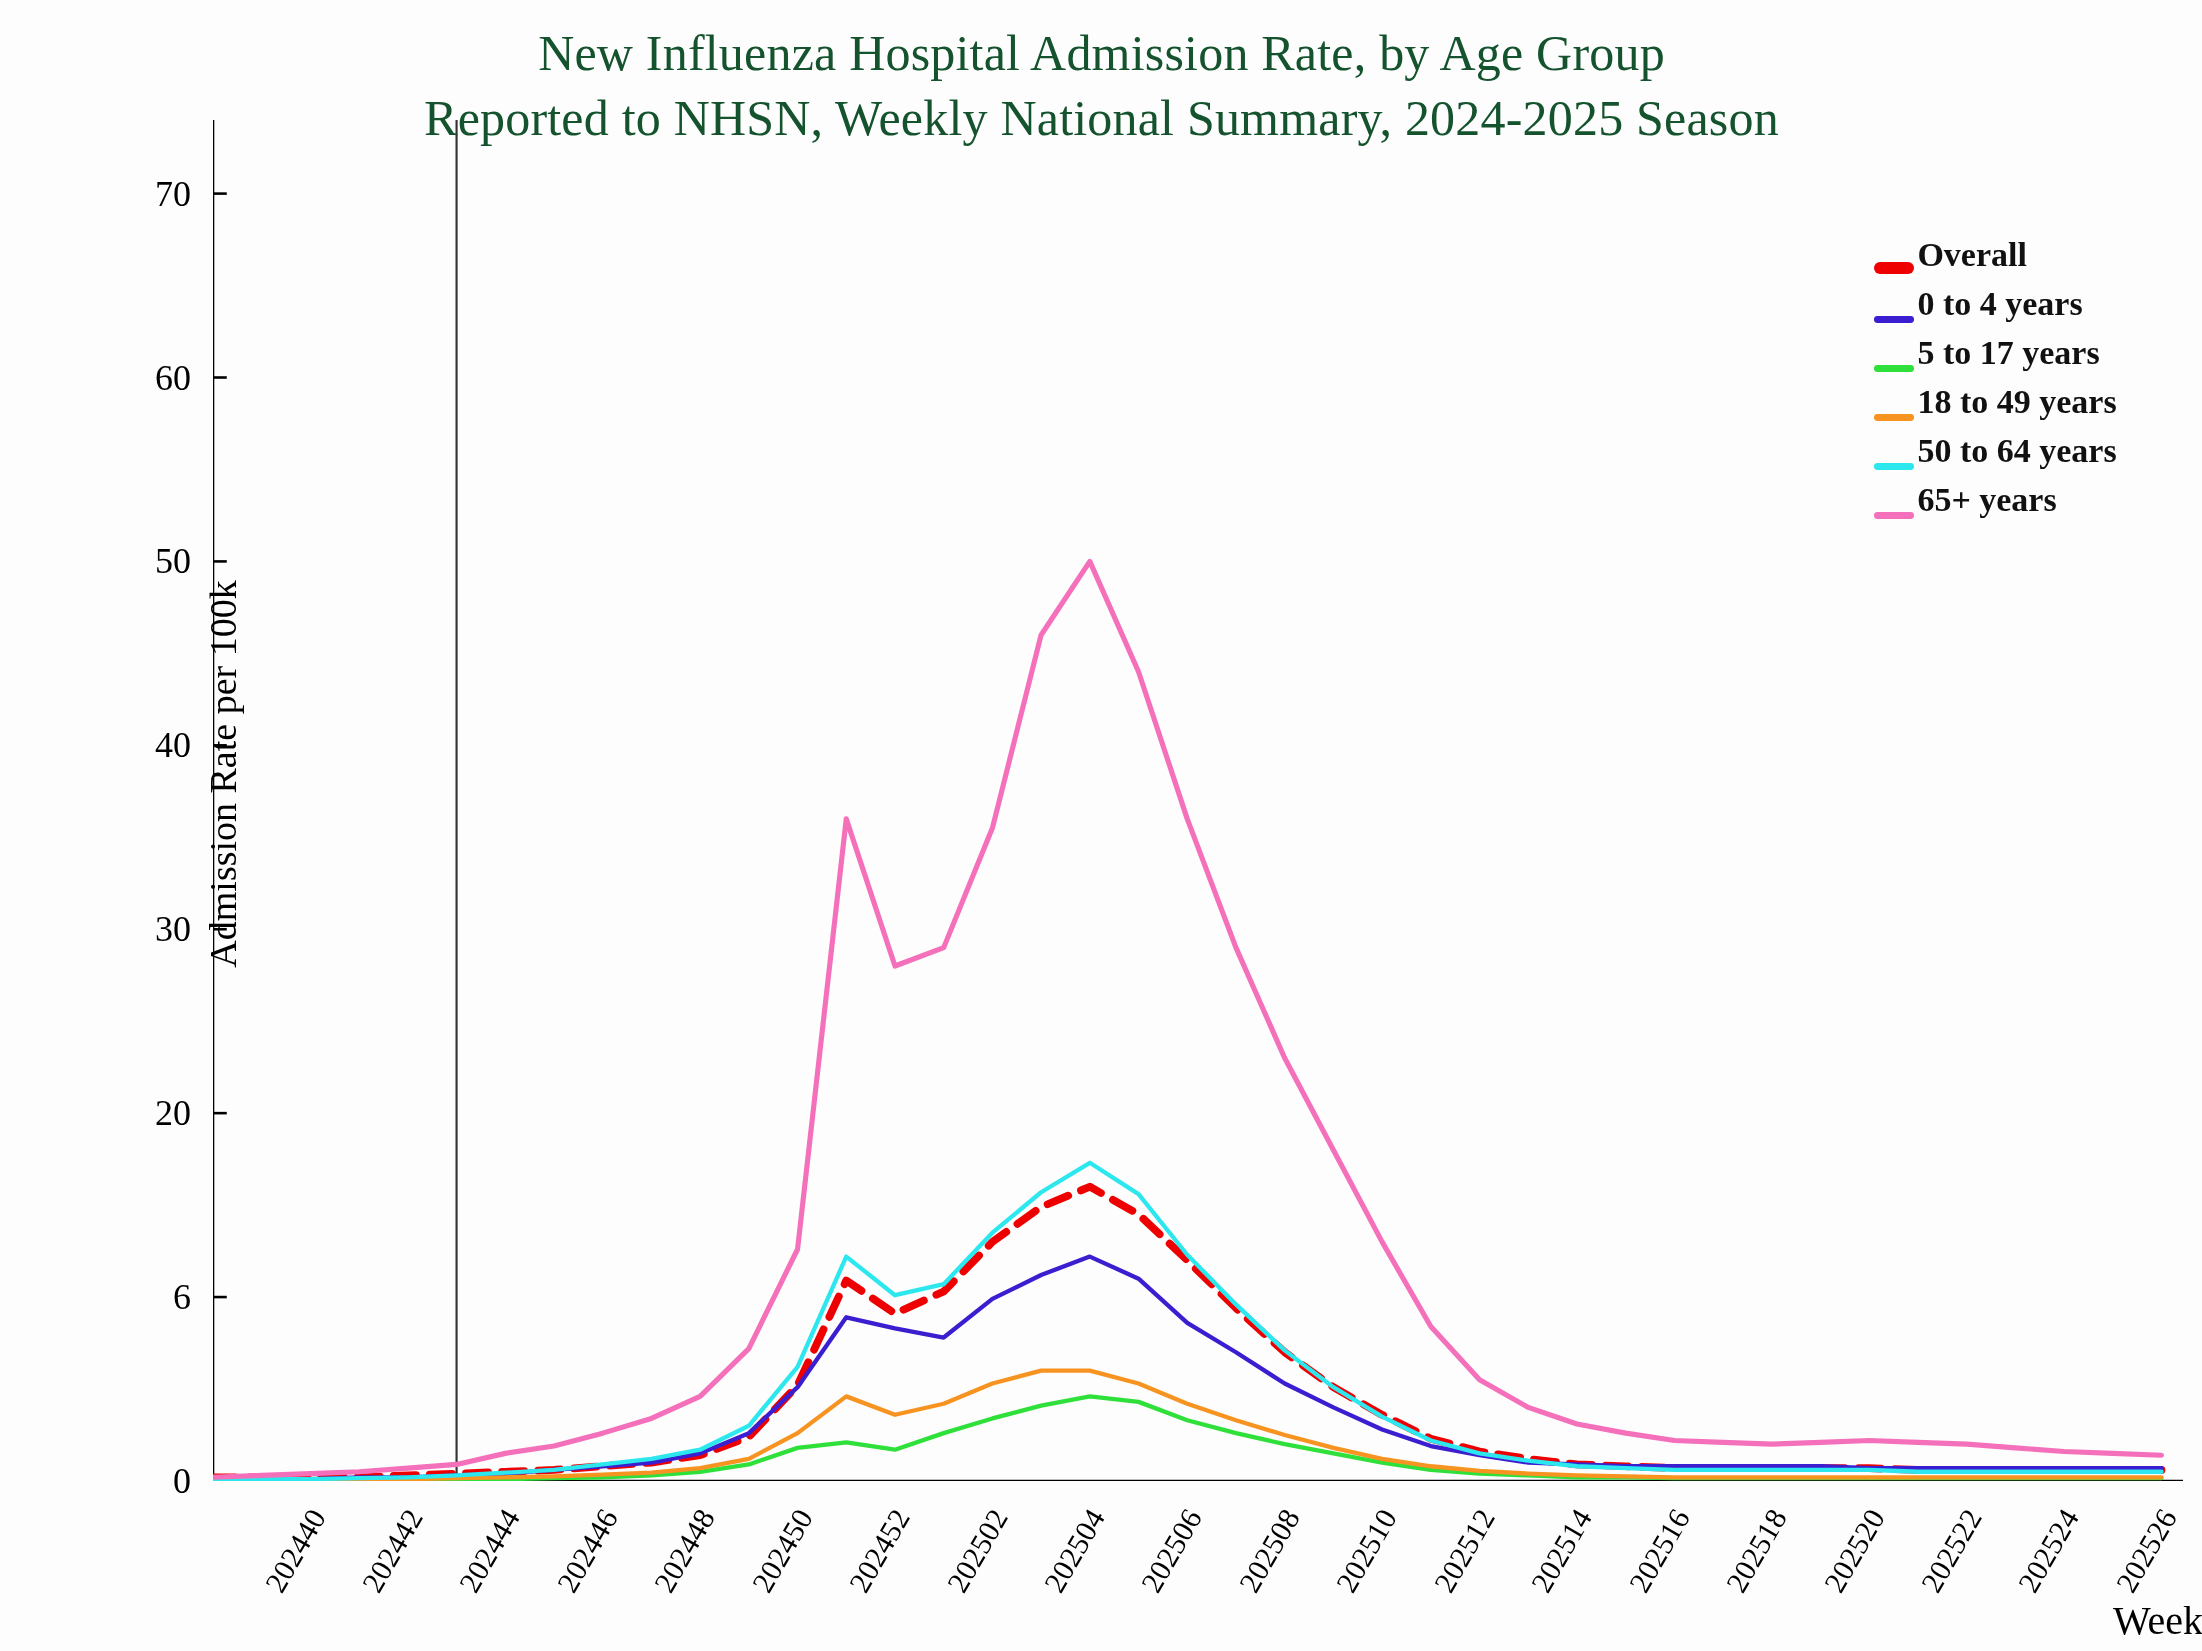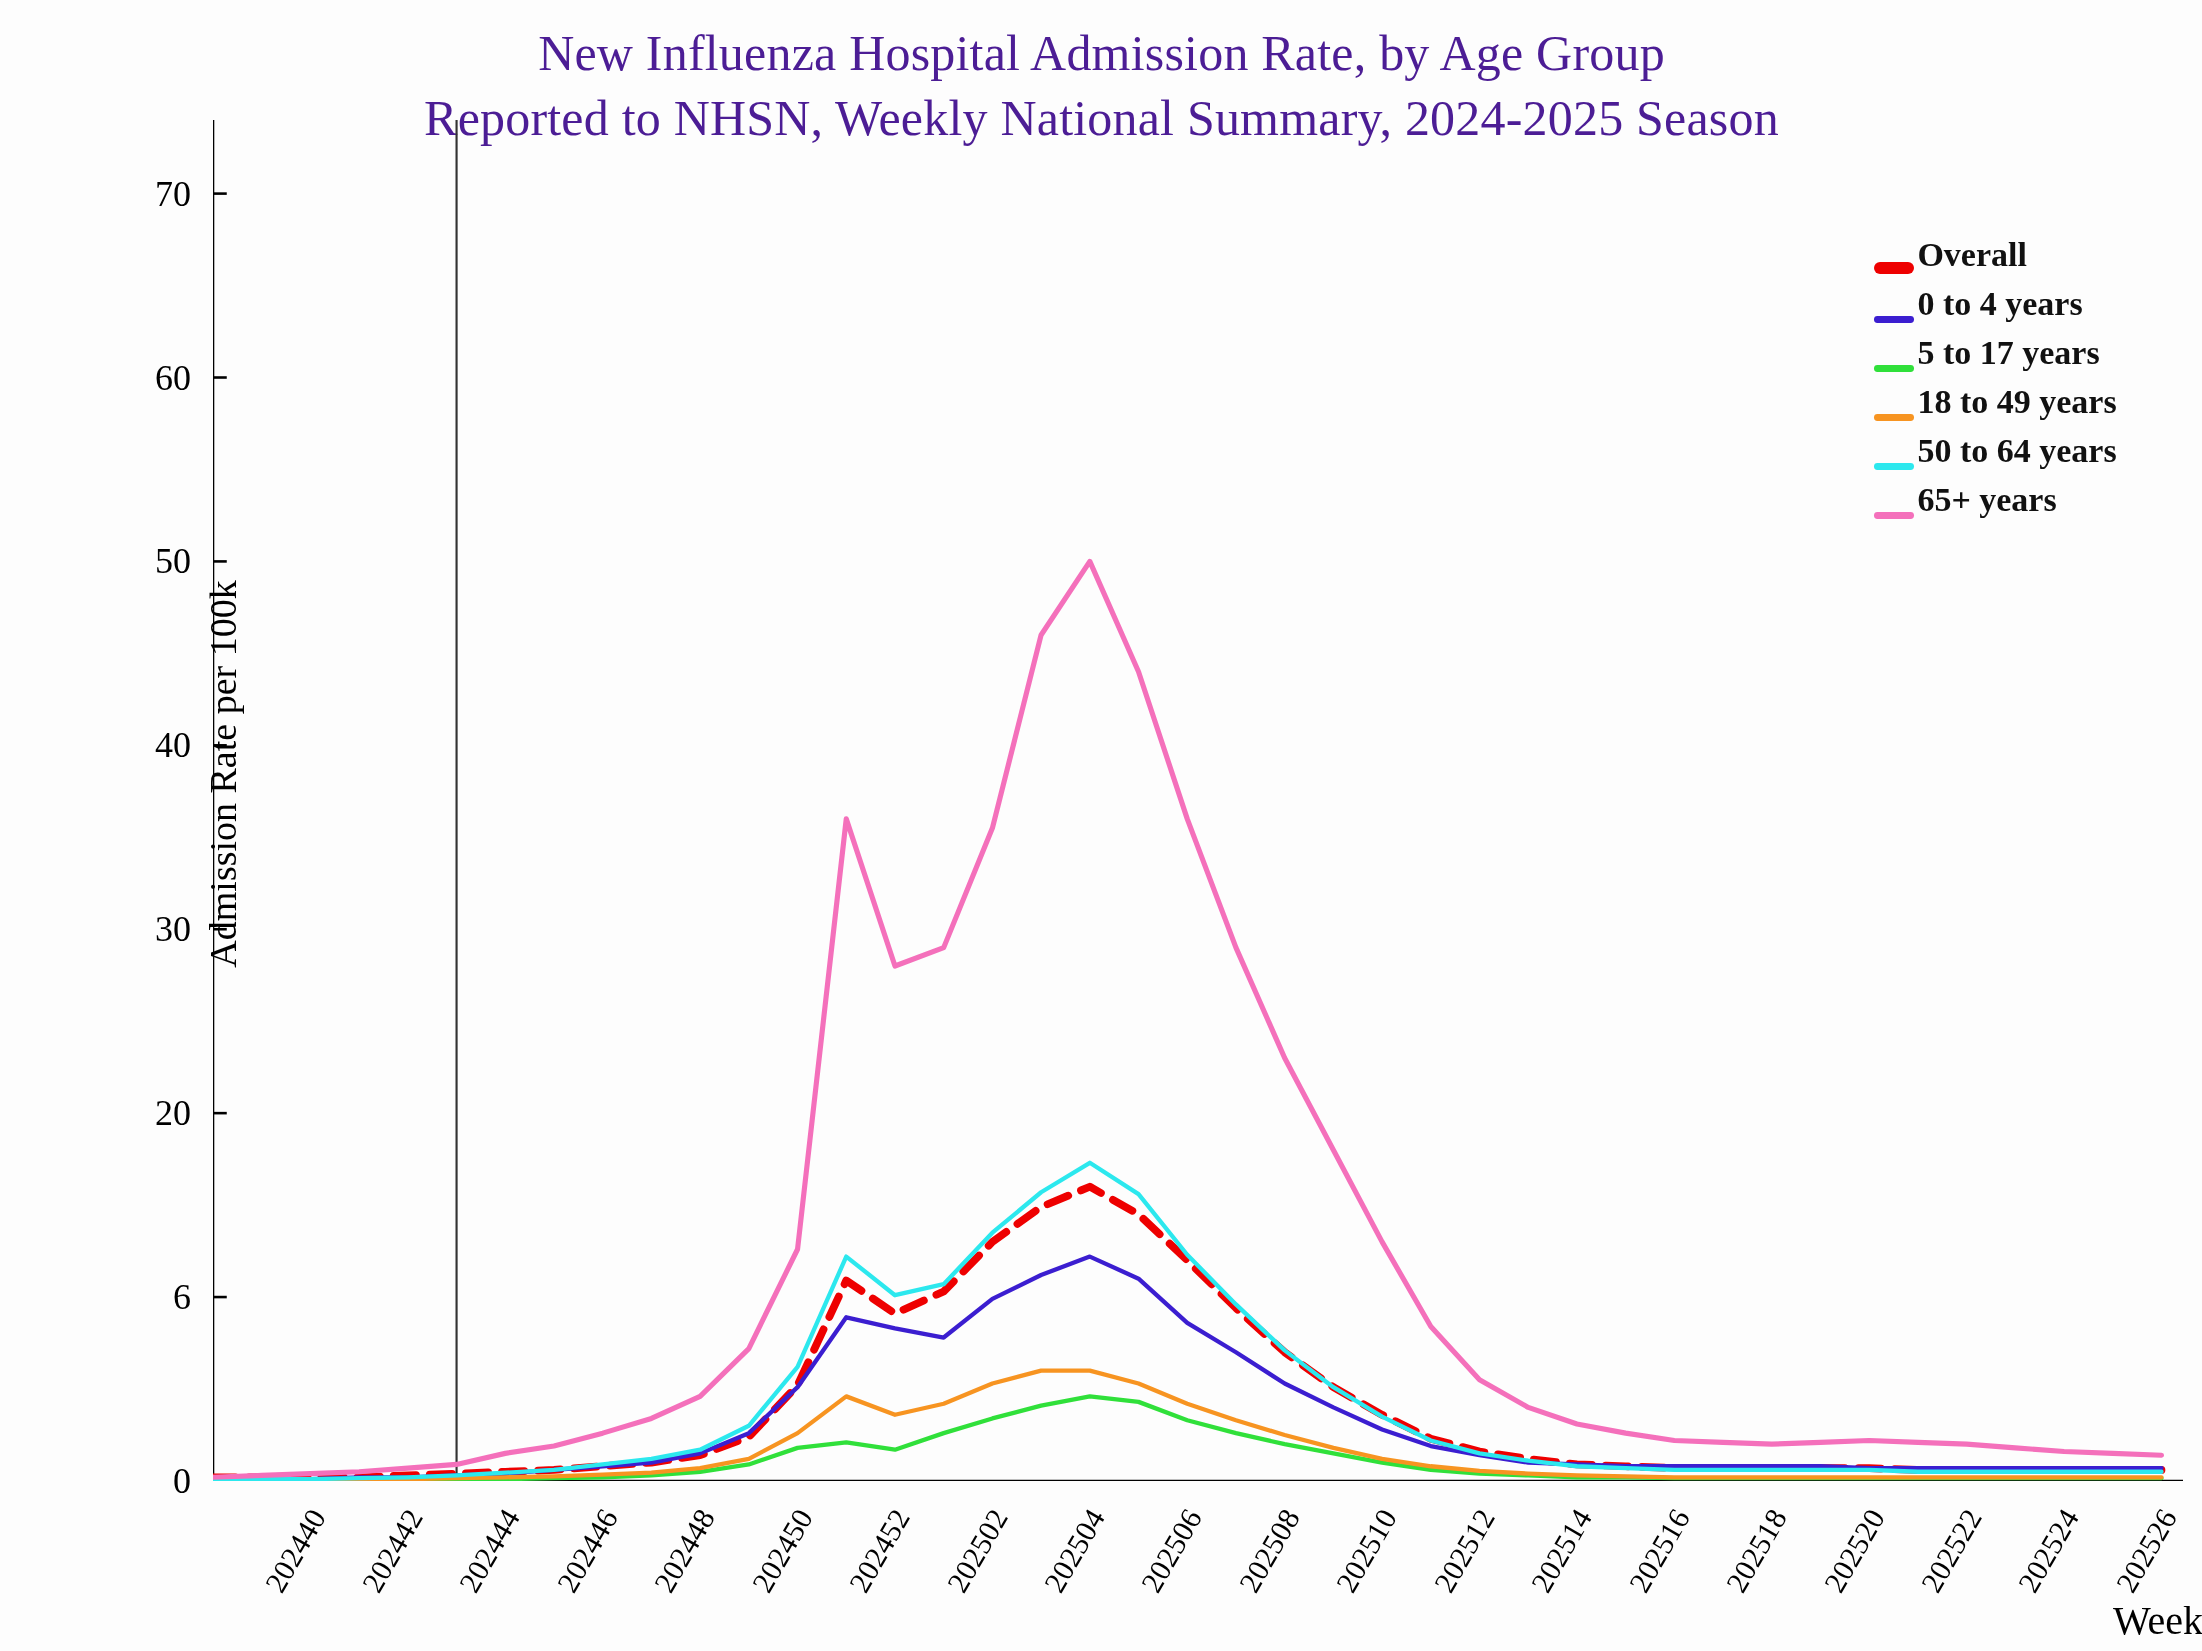--- a/index.html
+++ b/index.html
@@ -1,19 +1,19 @@
 <!DOCTYPE html>
 <html style="font-size:13.8px"><head>
 <meta charset="utf-8">
 <style>
   html,body{margin:0;padding:0;background:#fdfdfd;}
   body{width:2203px;height:1652px;overflow:hidden;font-family:"Liberation Serif",serif;color:#000;}
   #root{position:relative;width:2203px;height:1652px;background:#fdfdfd;}
 
-  .title{position:absolute;left:0;right:0;text-align:center;font-family:"Liberation Serif",serif;font-weight:400;color:#4c1d95;}
+  .title{position:absolute;left:0;right:0;text-align:center;font-family:"Liberation Serif",serif;font-weight:400;color:#14532d;}
   #title-line-1{top:24px;font-size:50px;letter-spacing:0.2px;}
   #title-line-2{top:89px;font-size:50px;letter-spacing:0.2px;}
 
   #plot{position:absolute;left:213px;top:120px;width:1970px;height:1361px;}
   #plot-svg{position:absolute;left:0;top:0;}
 
   .ytick-label{position:absolute;right:0;transform:translateY(-50%);font-size:36px;font-family:"Liberation Serif",serif;text-align:right;white-space:nowrap;}
   #ytick-labels{position:absolute;left:0;top:120px;width:191px;height:1361px;}
 
   #xtick-labels{position:absolute;left:0;top:1497px;width:2203px;height:129px;}

